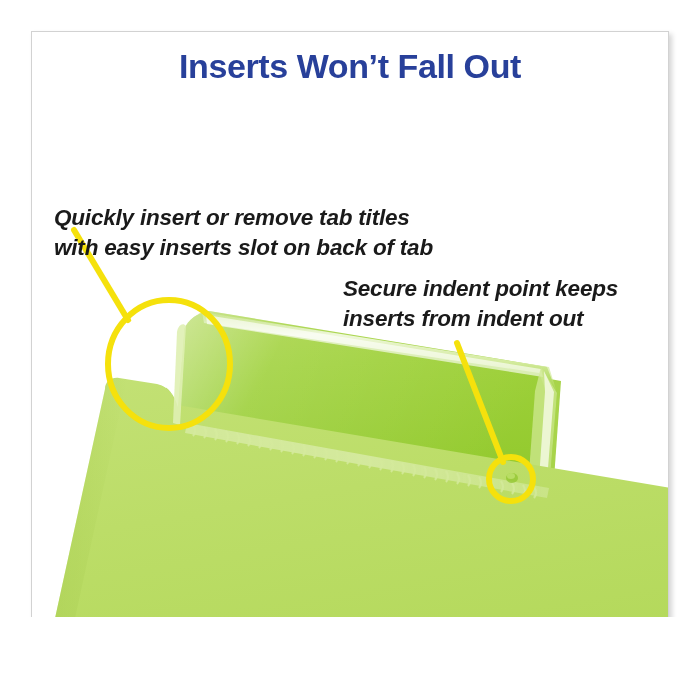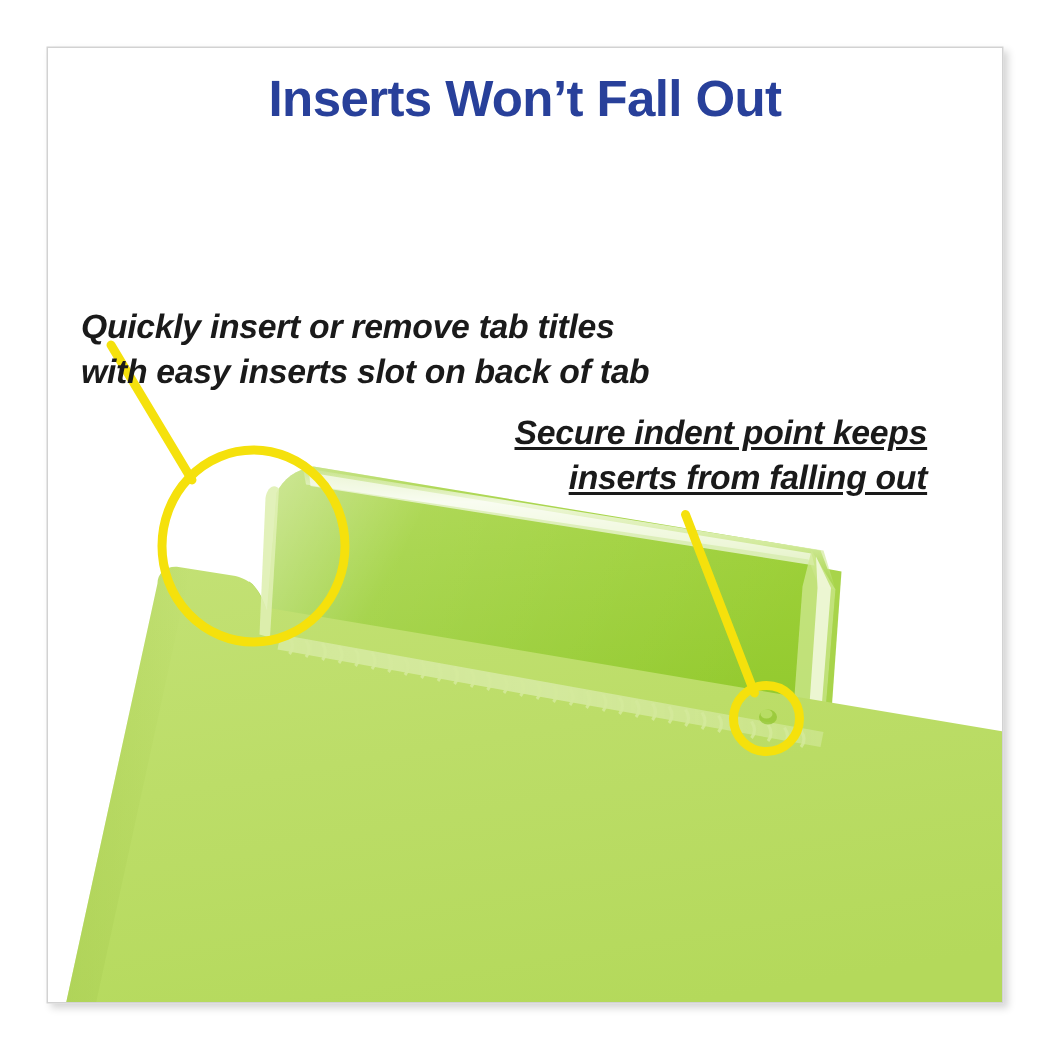--- a/index.html
+++ b/index.html
@@ -3,21 +3,21 @@
 <meta charset="utf-8">
 <style>
   html, body {
     margin: 0;
     padding: 0;
     background: #ffffff;
   }
   #stage {
     position: relative;
     width: 700px;
-    height: 700px;
+    height: 617px;
     background: #ffffff;
     overflow: hidden;
     font-family: "Liberation Sans", sans-serif;
   }
 
   
   #photo-frame {
     position: absolute;
     left: 31px;
     top: 31px;
@@ -49,21 +49,21 @@
   .callout {
     position: absolute;
     font-style: italic;
     font-weight: bold;
     color: #1a1a1a;
     font-size: 22.5px;
     line-height: 1.32;
     letter-spacing: -0.2px;
   }
   #callout-left  { left: 54px;  top: 160px; text-align: left; margin-top: 43px; }
-  #callout-right { left: 343px; top: 274px; text-align: right; text-decoration: underline; }
+  #callout-right { left: 343px; top: 274px; text-align: left; }
   .callout .line { display: block; white-space: nowrap; }
 
   
   #artwork { position: absolute; left: 0; top: 0; width: 700px; height: 700px; }
 </style>
 </head>
 <body>
 
 <div id="stage">
 
@@ -225,16 +225,16 @@
 
   <div id="headline">Inserts Won’t Fall Out</div>
 
   <div id="callout-left" class="callout">
     <span class="line">Quickly insert or remove tab titles</span>
     <span class="line">with easy inserts slot on back of tab</span>
   </div>
 
   <div id="callout-right" class="callout">
     <span class="line">Secure indent point keeps</span>
-    <span class="line">inserts from falling out</span>
+    <span class="line">inserts from indent out</span>
   </div>
 
 </div>
 
 </body></html>

